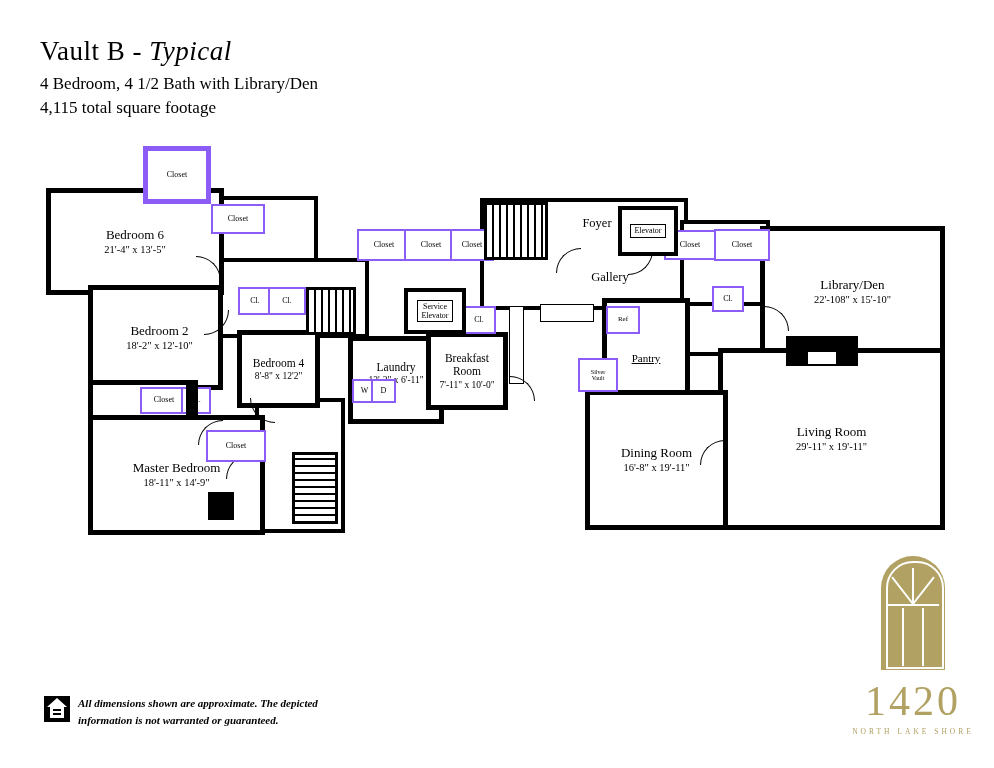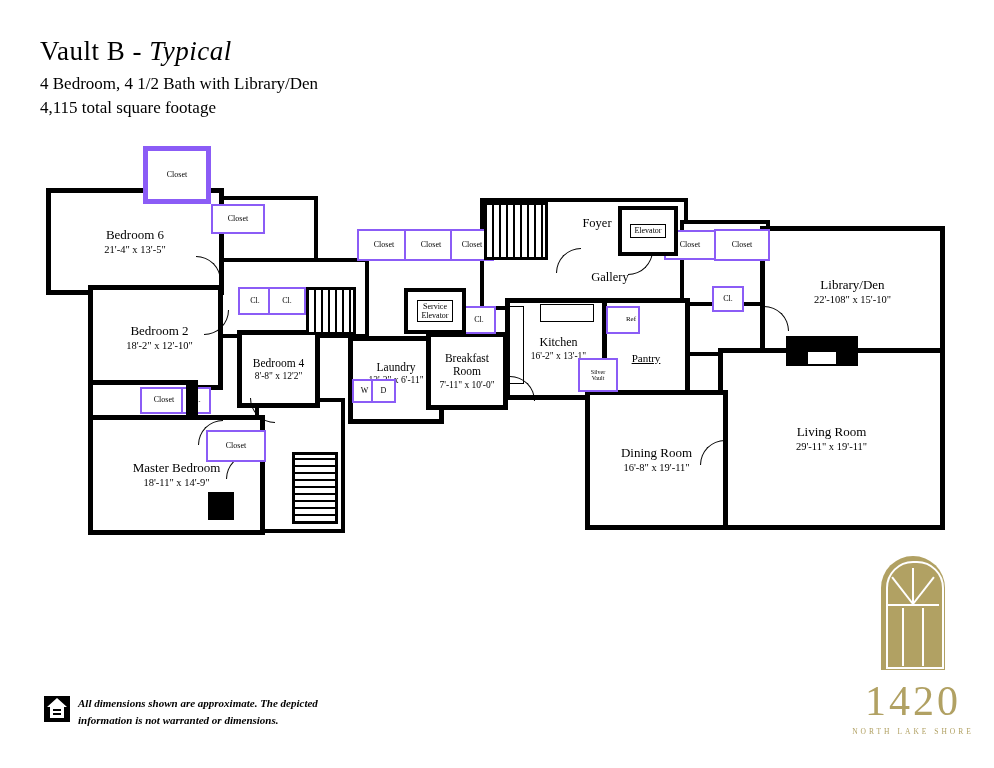--- a/index.html
+++ b/index.html
@@ -101,24 +101,20 @@
   <div class="room" style="left:340px;top:336px;width:86px;height:64px;padding-bottom:14px;margin-left:8px;">
     <span class="rname" style="font-size:11.5px;">Laundry</span>
     <span class="rdims" style="font-size:9.5px;">12'-2" x 6'-11"</span>
   </div>
 
   <div class="room" style="left:426px;top:332px;width:72px;height:68px;">
     <span class="rname" style="font-size:11.5px;">Breakfast Room</span>
     <span class="rdims" style="font-size:9.5px;">7'-11" x 10'-0"</span>
   </div>
 
-  <div class="room" style="left:505px;top:298px;width:97px;height:92px;">
-    <span class="rname" style="font-size:12px;">Kitchen</span>
-    <span class="rdims" style="font-size:9.5px;">16'-2" x 13'-1"</span>
-  </div>
 
   <div class="room" style="left:602px;top:298px;width:78px;height:92px;text-decoration:underline;">
     <span class="rname" style="font-size:11px;margin-top:18px;">Pantry</span>
   </div>
 
   <div class="room" style="left:760px;top:226px;width:175px;height:122px;">
     <span class="rname">Library/Den</span>
     <span class="rdims">22'-108" x 15'-10"</span>
   </div>
 
@@ -141,21 +137,21 @@
   <div class="sbox" style="left:357px;top:229px;width:46px;height:24px;"><span>Closet</span></div>
   <div class="sbox" style="left:404px;top:229px;width:46px;height:24px;"><span>Closet</span></div>
   <div class="sbox" style="left:450px;top:229px;width:36px;height:24px;"><span>Closet</span></div>
   <div class="sbox" style="left:664px;top:230px;width:44px;height:22px;"><span>Closet</span></div>
   <div class="sbox" style="left:714px;top:229px;width:48px;height:24px;"><span>Closet</span></div>
   <div class="sbox" style="left:712px;top:286px;width:24px;height:18px;"><span>Cl.</span></div>
   <div class="sbox" style="left:462px;top:306px;width:26px;height:20px;"><span>Cl.</span></div>
   <div class="sbox" style="left:140px;top:387px;width:40px;height:19px;"><span>Closet</span></div>
   <div class="sbox" style="left:181px;top:387px;width:22px;height:19px;"><span>Cl.</span></div>
   <div class="sbox" style="left:206px;top:430px;width:52px;height:24px;"><span>Closet</span></div>
-  <div class="sbox f7" style="left:606px;top:306px;width:26px;height:20px;justify-content:flex-end;"><span>Ref</span></div>
+  <div class="sbox f7" style="left:606px;top:306px;width:26px;height:20px;"><span>Ref</span></div>
   <div class="sbox f6" style="left:578px;top:358px;width:32px;height:26px;"><span>Silver
 Vault</span></div>
   <div class="sbox" style="left:352px;top:379px;width:17px;height:16px;"><span>W</span></div>
   <div class="sbox" style="left:371px;top:379px;width:17px;height:16px;"><span>D</span></div>
 
   <div class="elev" style="left:618px;top:206px;width:52px;height:42px;">
     <span class="elev-inner">Elevator</span>
   </div>
   <div class="elev" style="left:404px;top:288px;width:54px;height:38px;">
     <span class="elev-inner">Service
@@ -187,21 +183,21 @@
   <div class="door" style="left:556px;top:248px;"></div>
 </div>
 
 <div class="eh" style="left:44px;top:696px;">
   <div class="eh-house"></div>
   <div class="eh-bar" style="top:13px;"></div>
   <div class="eh-bar" style="top:17px;"></div>
 </div>
 <div class="abs disclaimer" style="left:78px;top:695px;width:260px;">
   <div>All dimensions shown are approximate. The depicted</div>
-  <div>information is not warranted or dimensions.</div>
+  <div>information is not warranted or guaranteed.</div>
 </div>
 
 <div class="abs" style="left:850px;top:556px;width:126px;height:180px;">
   <div class="abs" style="left:31px;top:0;width:64px;height:114px;">
     <div class="win"></div>
     <div class="win-line" style="left:5px;top:5px;width:54px;height:104px;background:transparent;border:2px solid #fff;border-radius:27px 27px 0 0;"></div>
     <div class="win-line" style="left:6px;top:48px;width:52px;height:2px;"></div>
     <div class="win-line" style="left:21px;top:52px;width:2px;height:58px;"></div>
     <div class="win-line" style="left:41px;top:52px;width:2px;height:58px;"></div>
     <div class="win-line" style="left:31px;top:12px;width:2px;height:36px;"></div>

